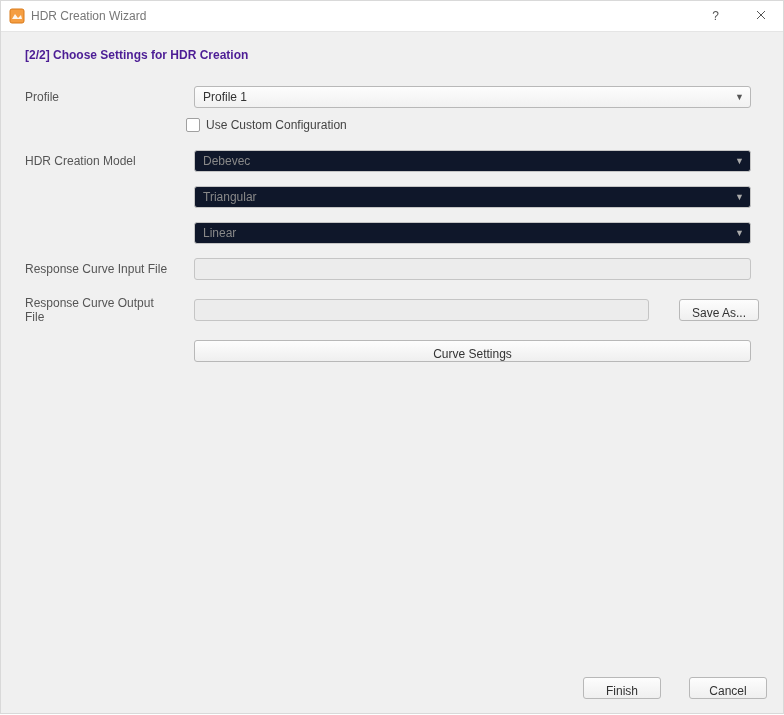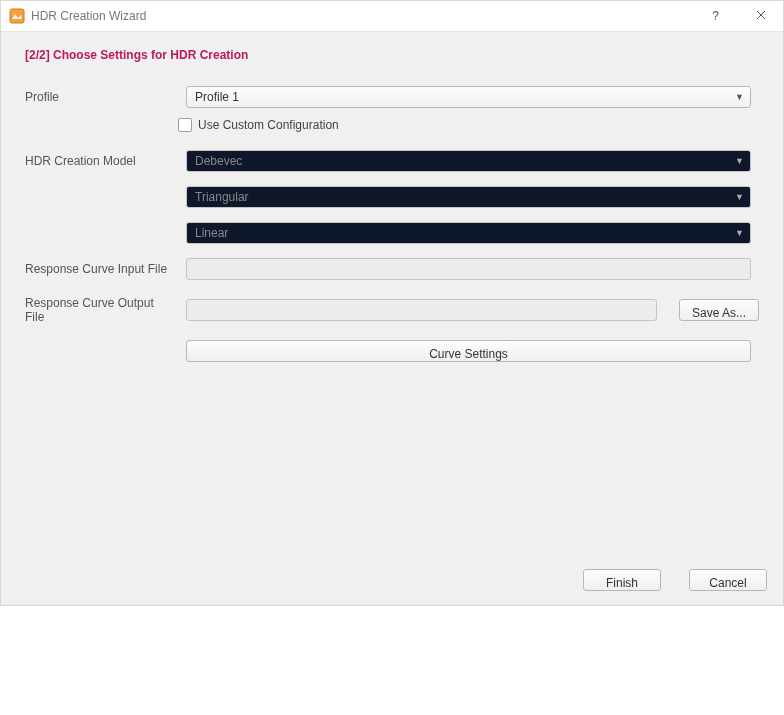--- a/index.html
+++ b/index.html
@@ -8,21 +8,21 @@
     width: 784px;
     height: 715px;
     font-family: "Segoe UI", Tahoma, sans-serif;
     font-size: 12px;
     color: #444;
     background: #fff;
     overflow: hidden;
   }
   .window {
     width: 784px;
-    height: 606px;
+    height: 714px;
     background: #f0f0f0;
     border: 1px solid #d9d9d9;
     box-sizing: border-box;
     display: flex;
     flex-direction: column;
   }
   .titlebar {
     height: 30px;
     background: #fff;
     display: flex;
@@ -51,27 +51,27 @@
     color: #555;
   }
   .content {
     flex: 1;
     display: flex;
     flex-direction: column;
     padding: 16px 24px 0 24px;
   }
   .step-title {
     font-weight: 700;
-    color: #be185d;
+    color: #4c1d95;
     margin-bottom: 20px;
   }
   .form {
     display: grid;
     grid-template-columns: 145px 1fr auto;
-    column-gap: 8px;
+    column-gap: 16px;
     align-items: center;
   }
   .label {
     color: #555;
     padding: 6px 0;
   }
   .control-cell {
     grid-column: 2 / 4;
     padding: 4px 8px;
   }

